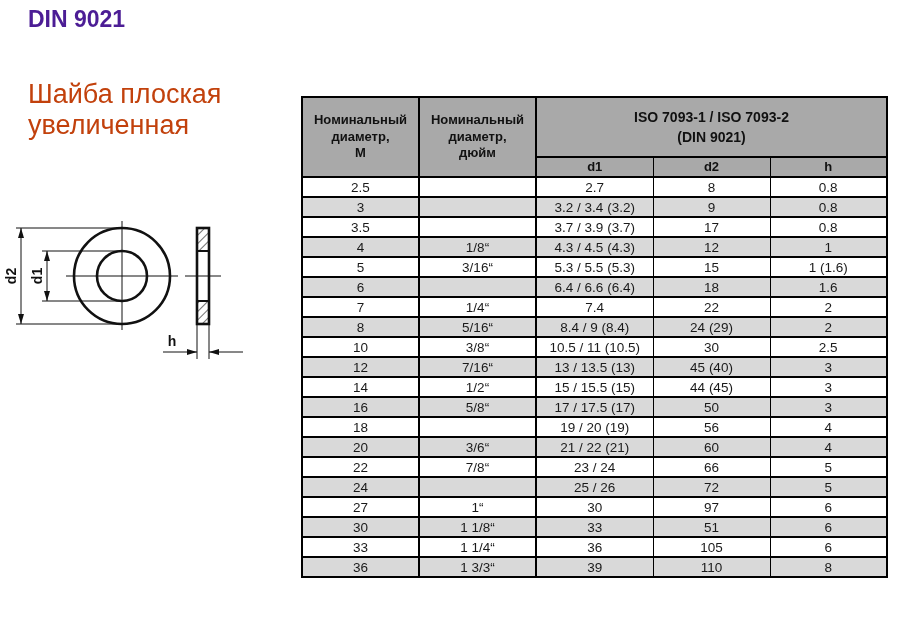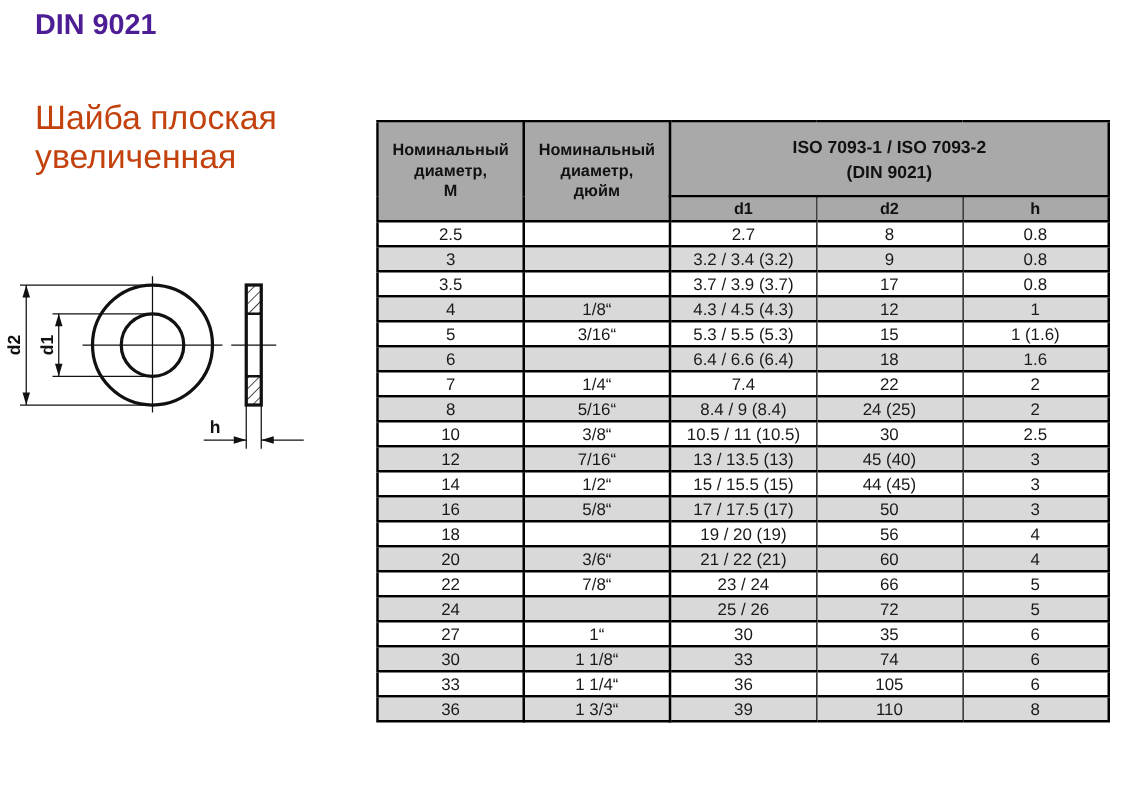--- a/index.html
+++ b/index.html
@@ -192,21 +192,21 @@
           <td>7</td>
           <td>1/4“</td>
           <td>7.4</td>
           <td>22</td>
           <td>2</td>
         </tr>
         <tr class="alt">
           <td>8</td>
           <td>5/16“</td>
           <td>8.4 / 9 (8.4)</td>
-          <td>24 (25)</td>
+          <td>24 (29)</td>
           <td>2</td>
         </tr>
         <tr>
           <td>10</td>
           <td>3/8“</td>
           <td>10.5 / 11 (10.5)</td>
           <td>30</td>
           <td>2.5</td>
         </tr>
         <tr class="alt">
@@ -255,28 +255,28 @@
           <td>24</td>
           <td></td>
           <td>25 / 26</td>
           <td>72</td>
           <td>5</td>
         </tr>
         <tr>
           <td>27</td>
           <td>1“</td>
           <td>30</td>
-          <td>35</td>
+          <td>97</td>
           <td>6</td>
         </tr>
         <tr class="alt">
           <td>30</td>
           <td>1 1/8“</td>
           <td>33</td>
-          <td>74</td>
+          <td>51</td>
           <td>6</td>
         </tr>
         <tr>
           <td>33</td>
           <td>1 1/4“</td>
           <td>36</td>
           <td>105</td>
           <td>6</td>
         </tr>
         <tr class="alt">

